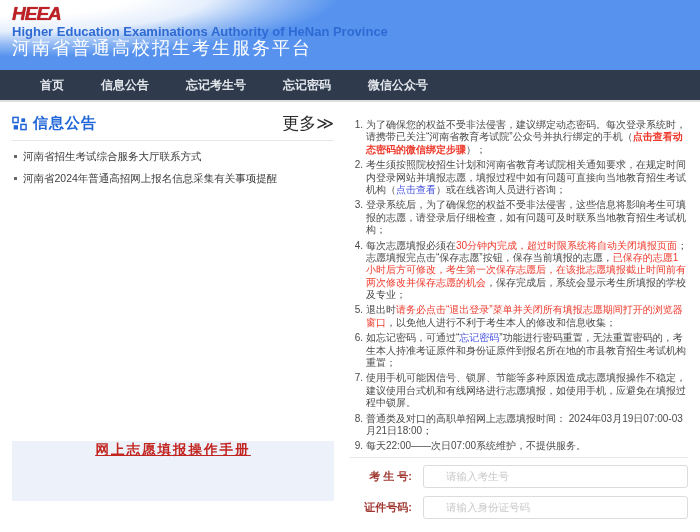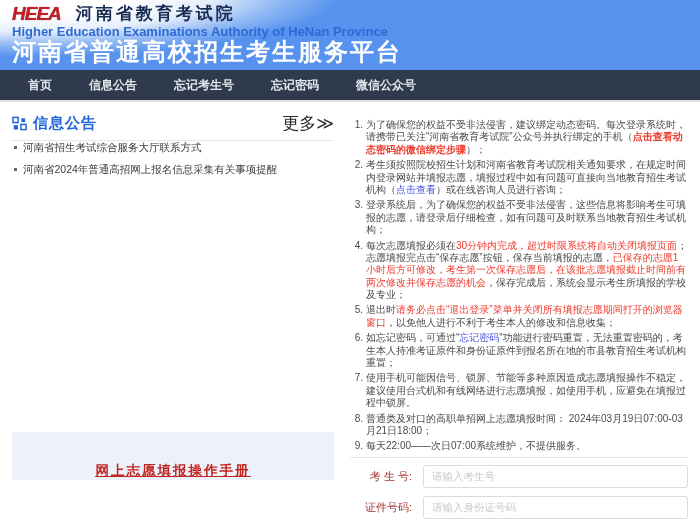--- a/index.html
+++ b/index.html
@@ -4,78 +4,77 @@
 <style>
   * { margin:0; padding:0; box-sizing:border-box; }
   html,body { width:700px; height:532px; overflow:hidden; background:#fff;
               font-family:"Liberation Sans","DejaVu Sans",sans-serif; }
 
   
   .banner { position:relative; height:70px; background:#5793ee; overflow:hidden; }
   .banner::before { content:""; position:absolute; inset:0;
      background:radial-gradient(ellipse 400px 78px at 20px -6px,
        #ffffff 28%, rgba(255,255,255,.85) 48%, rgba(226,237,252,.45) 64%, rgba(255,255,255,0) 80%); }
-  .logo-row { position:absolute; left:12px; top:4px; z-index:2; display:flex; align-items:flex-end;gap:8px; }
+  .logo-row { position:absolute; left:12px; top:4px; z-index:2; display:flex; align-items:flex-end; }
   .heea { font-style:italic; font-weight:900; font-size:19px; color:#bf2026;
           letter-spacing:-1px; text-shadow:0 0 1px #8e1418; margin-right:7px; line-height:20px; }
   .org-name { font-size:17px; font-weight:700; color:#182b52; letter-spacing:3px; line-height:20px; }
   .org-en { position:absolute; left:12px; top:24px; z-index:2; font-size:13px; font-weight:700; color:#2e6ad3; }
   .site-title { position:absolute; left:12px; top:36px; z-index:2; color:#fff;
-                font-size:24px; font-weight:700; letter-spacing:2px; }
+                font-size:18px; font-weight:400; letter-spacing:2px; }
 
   
   .nav { height:32px; background:#2f3b4d; display:flex; align-items:center;
-         padding:0 28px; gap:37px; border-bottom:2px solid #dfdfdf; }
+         padding:0 40px; gap:37px; border-bottom:2px solid #dfdfdf; }
   .nav a { color:#e3e7ec; font-size:12px; font-weight:700; text-decoration:none; cursor:pointer; }
 
   
   .content { display:flex; padding:10px 12px 0 12px; }
   .col-left { width:322px; flex:none; margin-right:16px; }
   .col-right { flex:1; min-width:0; }
 
   .section-head { display:flex; align-items:center; padding-bottom:5px; border-bottom:1px solid #e6e6e6; }
   .sec-icon { width:15px; height:15px; flex:none; }
   .sec-title { color:#2166d8; font-weight:700; font-size:15px; margin-left:6px; letter-spacing:1px; }
   .more { margin-left:auto; color:#2b2b2b; font-size:17px; text-decoration:none; cursor:pointer; }
 
-  .ann-list { list-style:none; }
+  .ann-list { list-style:none; margin-top:9px; }
   .ann-item { display:flex; align-items:flex-start; margin-bottom:8px; cursor:pointer; }
   .ann-bullet { width:3px; height:3px; background:#666; flex:none; margin:5px 6px 0 2px; }
   .ann-text { font-size:10.5px; color:#3d3d3d; line-height:1.3; }
 
-  .manual-box { margin-top:256px; height:48px; background:#edf2fa;
-                display:flex; align-items:flex-end; justify-content:center;text-decoration:underline; }
+  .manual-box { margin-top:256px; height:60px; background:#edf2fa;
+                display:flex; align-items:flex-start; justify-content:center;text-decoration:underline; }
   .manual-link { color:#c2241f; font-size:13.5px; font-weight:700; letter-spacing:2px;
                  text-decoration:underline; cursor:pointer; }
 
   .notice-list { margin-top:7px; }
   .notice-item { display:flex; font-size:10px; line-height:1.24; color:#4a4a4a; margin-bottom:3px; }
   .notice-num { flex:none; width:13px; text-align:right; margin-right:3px; }
   .notice-text { flex:1; }
   .seg-red { color:#ee3a2c; }
   .seg-redlink { color:#ee3a2c; font-weight:700; cursor:pointer; }
   .seg-bluelink { color:#4653dd; cursor:pointer; }
 
   
   .login-form { border-top:1px solid #e6e6e6; margin-top:4px; padding-top:7px; }
   .form-row { display:flex; align-items:center; margin-bottom:8px; }
   .form-label { flex:none; width:62px; margin-right:11px; text-align:right;
-                color:#a03a33; font-size:11px; font-weight:400; }
+                color:#a03a33; font-size:11px; font-weight:700; }
   .form-input { flex:1; height:23px; border:1px solid #dcdcdc; border-radius:3px;
-                padding:0 8px; font-size:10.5px; color:#333; outline:none;
+                padding:0 22px; font-size:10.5px; color:#333; outline:none;
                 font-family:"Liberation Sans","DejaVu Sans",sans-serif; }
   .form-input::placeholder { color:#c9c9c9; }
 </style>
 </head>
 <body>
 
 <div class="banner">
   <div class="logo-row">
     <span class="heea">HEEA</span>
-    <span class="org-name">河南省教育考试院</span>
   </div>
   <div class="org-en">Higher Education Examinations Authority of HeNan Province</div>
   <div class="site-title">河南省普通高校招生考生服务平台</div>
 </div>
 
 <nav class="nav" id="nav-bar">
     <a>首页</a>
     <a>信息公告</a>
     <a>忘记考生号</a>
     <a>忘记密码</a>

